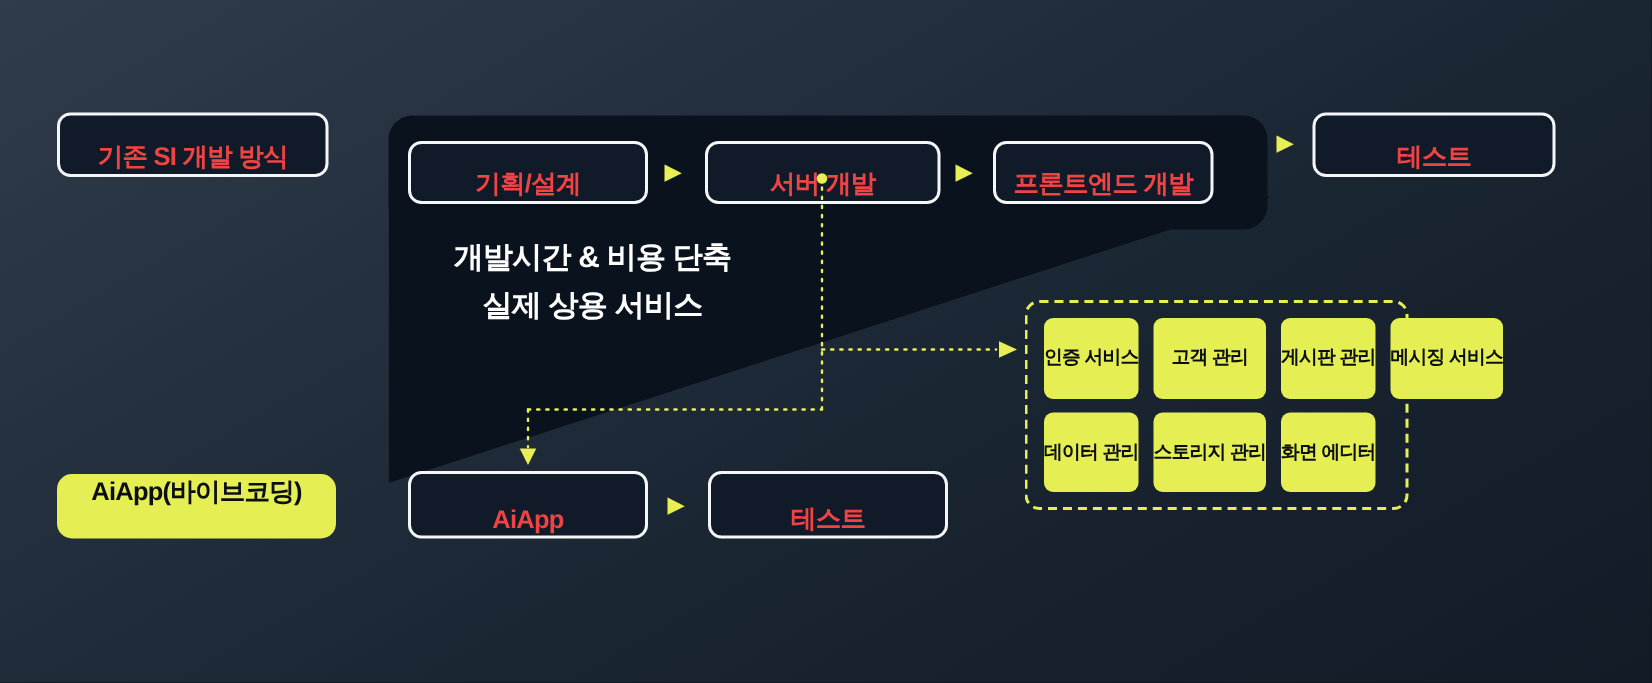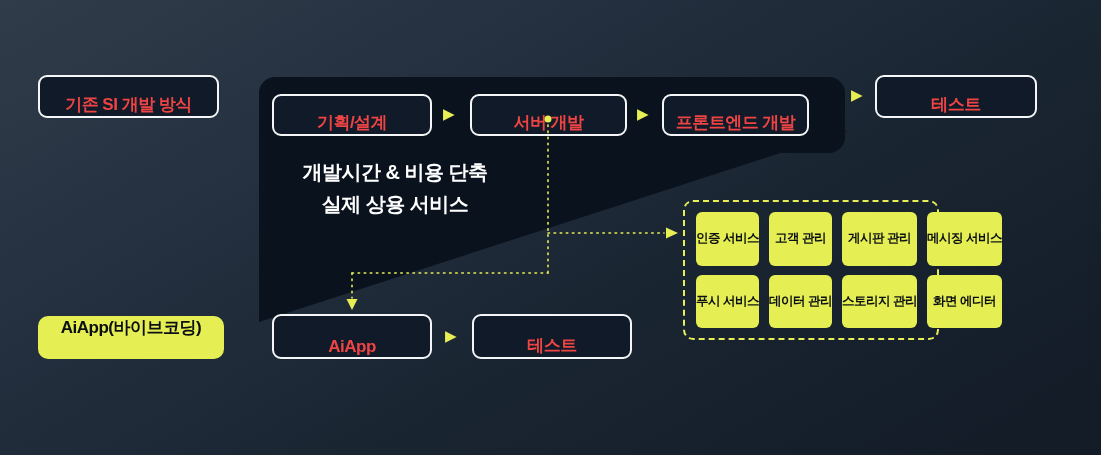--- a/index.html
+++ b/index.html
@@ -106,21 +106,20 @@
   <div class="highlight-text">
     <div>개발시간 &amp; 비용 단축</div>
     <div>실제 상용 서비스</div>
   </div>
 
   <div class="baas-panel">
     <div class="chip">인증 서비스</div>
     <div class="chip">고객 관리</div>
     <div class="chip">게시판 관리</div>
     <div class="chip">메시징 서비스</div>
-    <div class="chip">푸시 서비스</div>
     <div class="chip">데이터 관리</div>
     <div class="chip">스토리지 관리</div>
     <div class="chip">화면 에디터</div>
   </div>
 
   <div class="aiapp-pill">
     <span>AiApp(바이브코딩)</span>
   </div>
   <div class="outline-box" style="left:272px; top:314px; width:160px; height:45px;">
     <span>AiApp</span>

